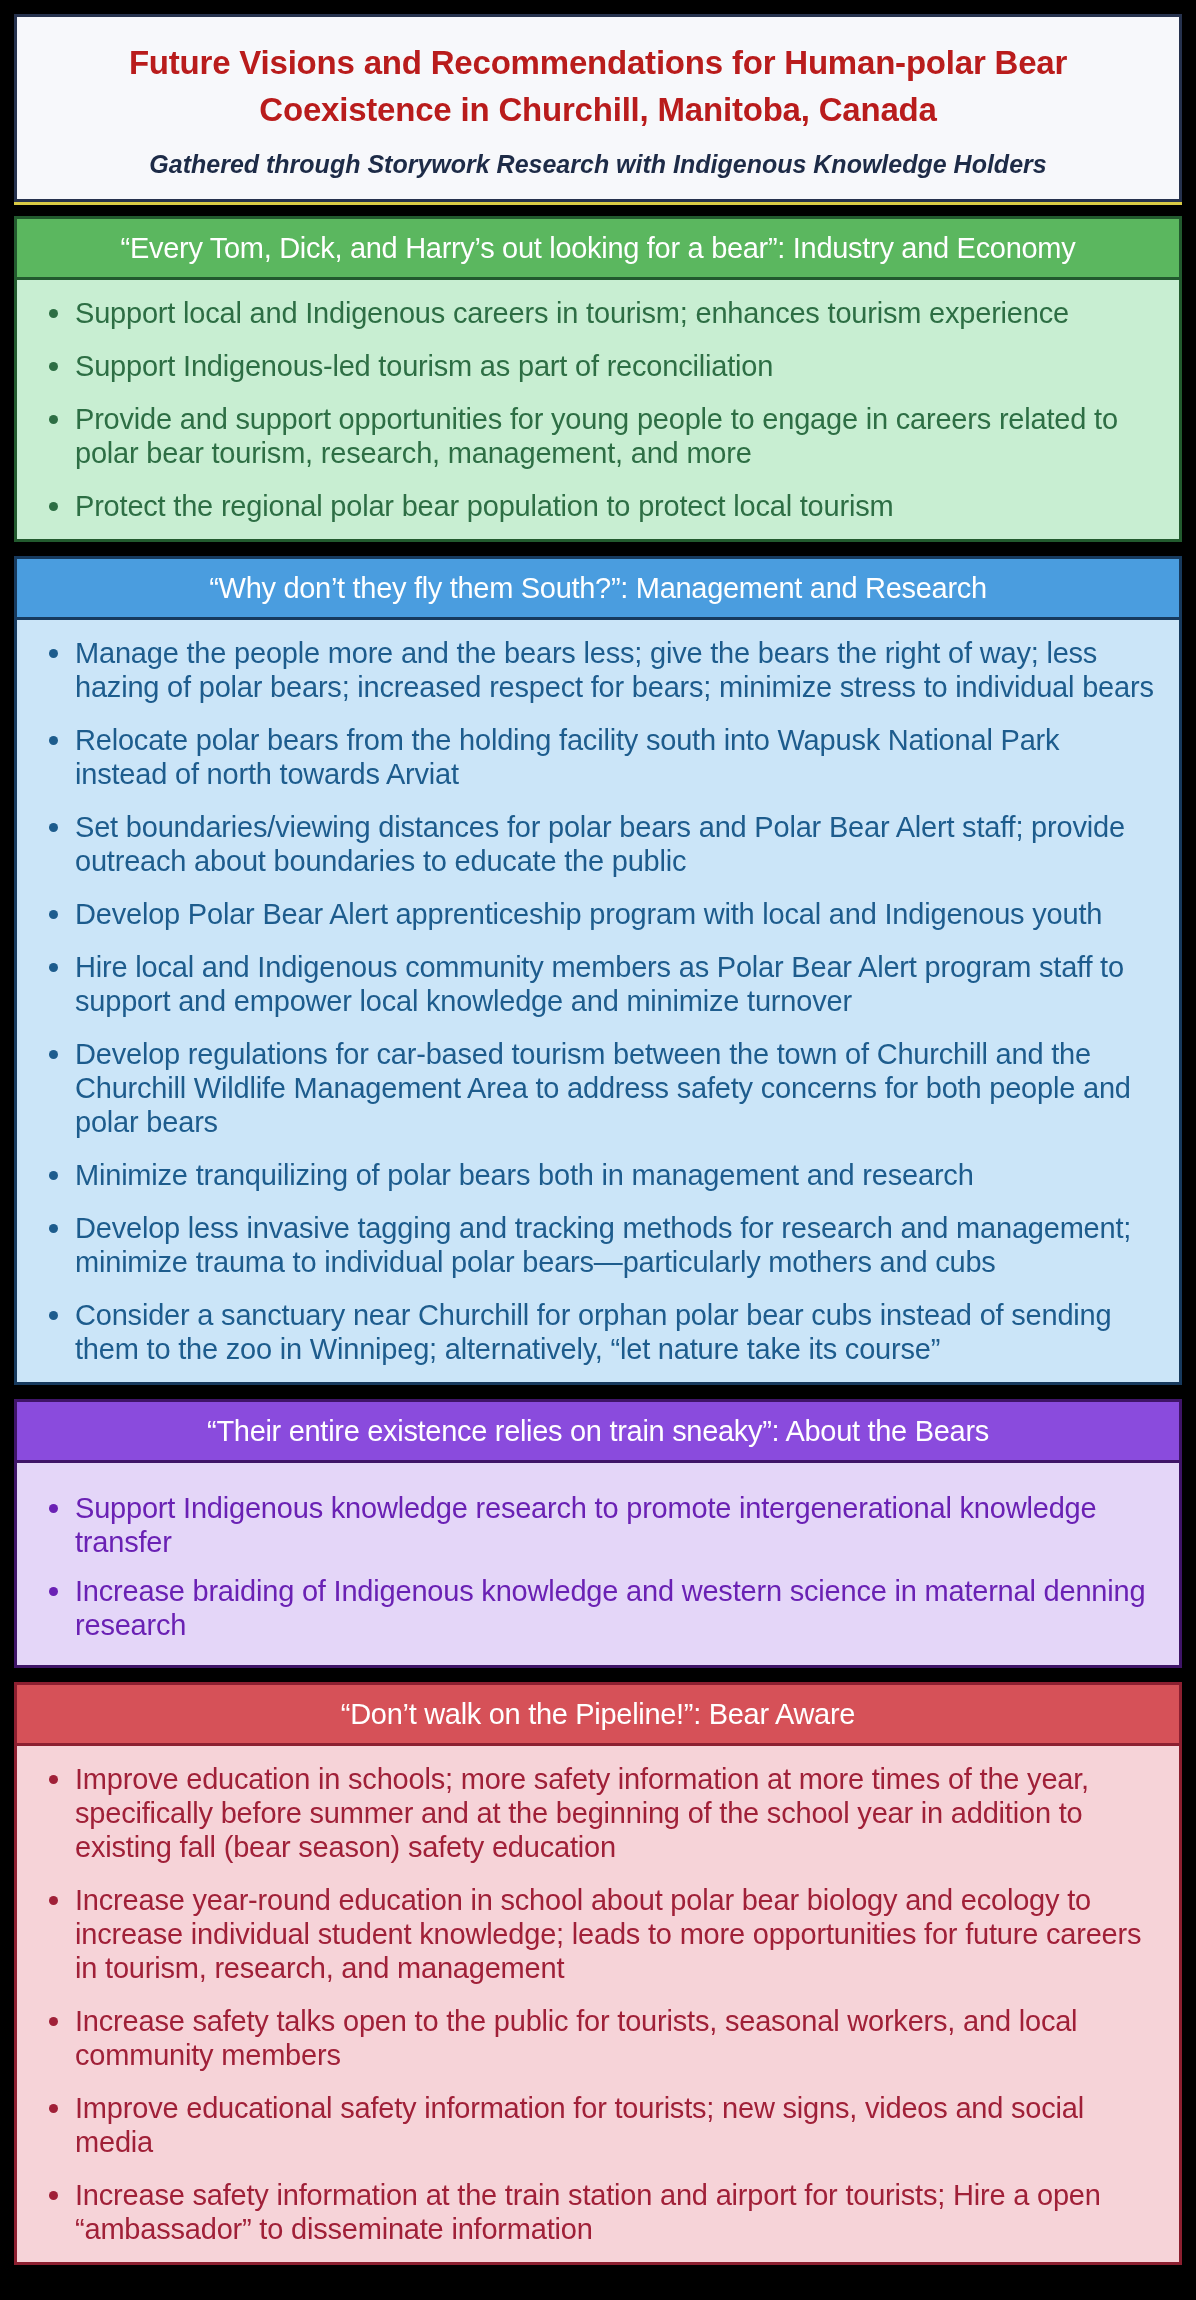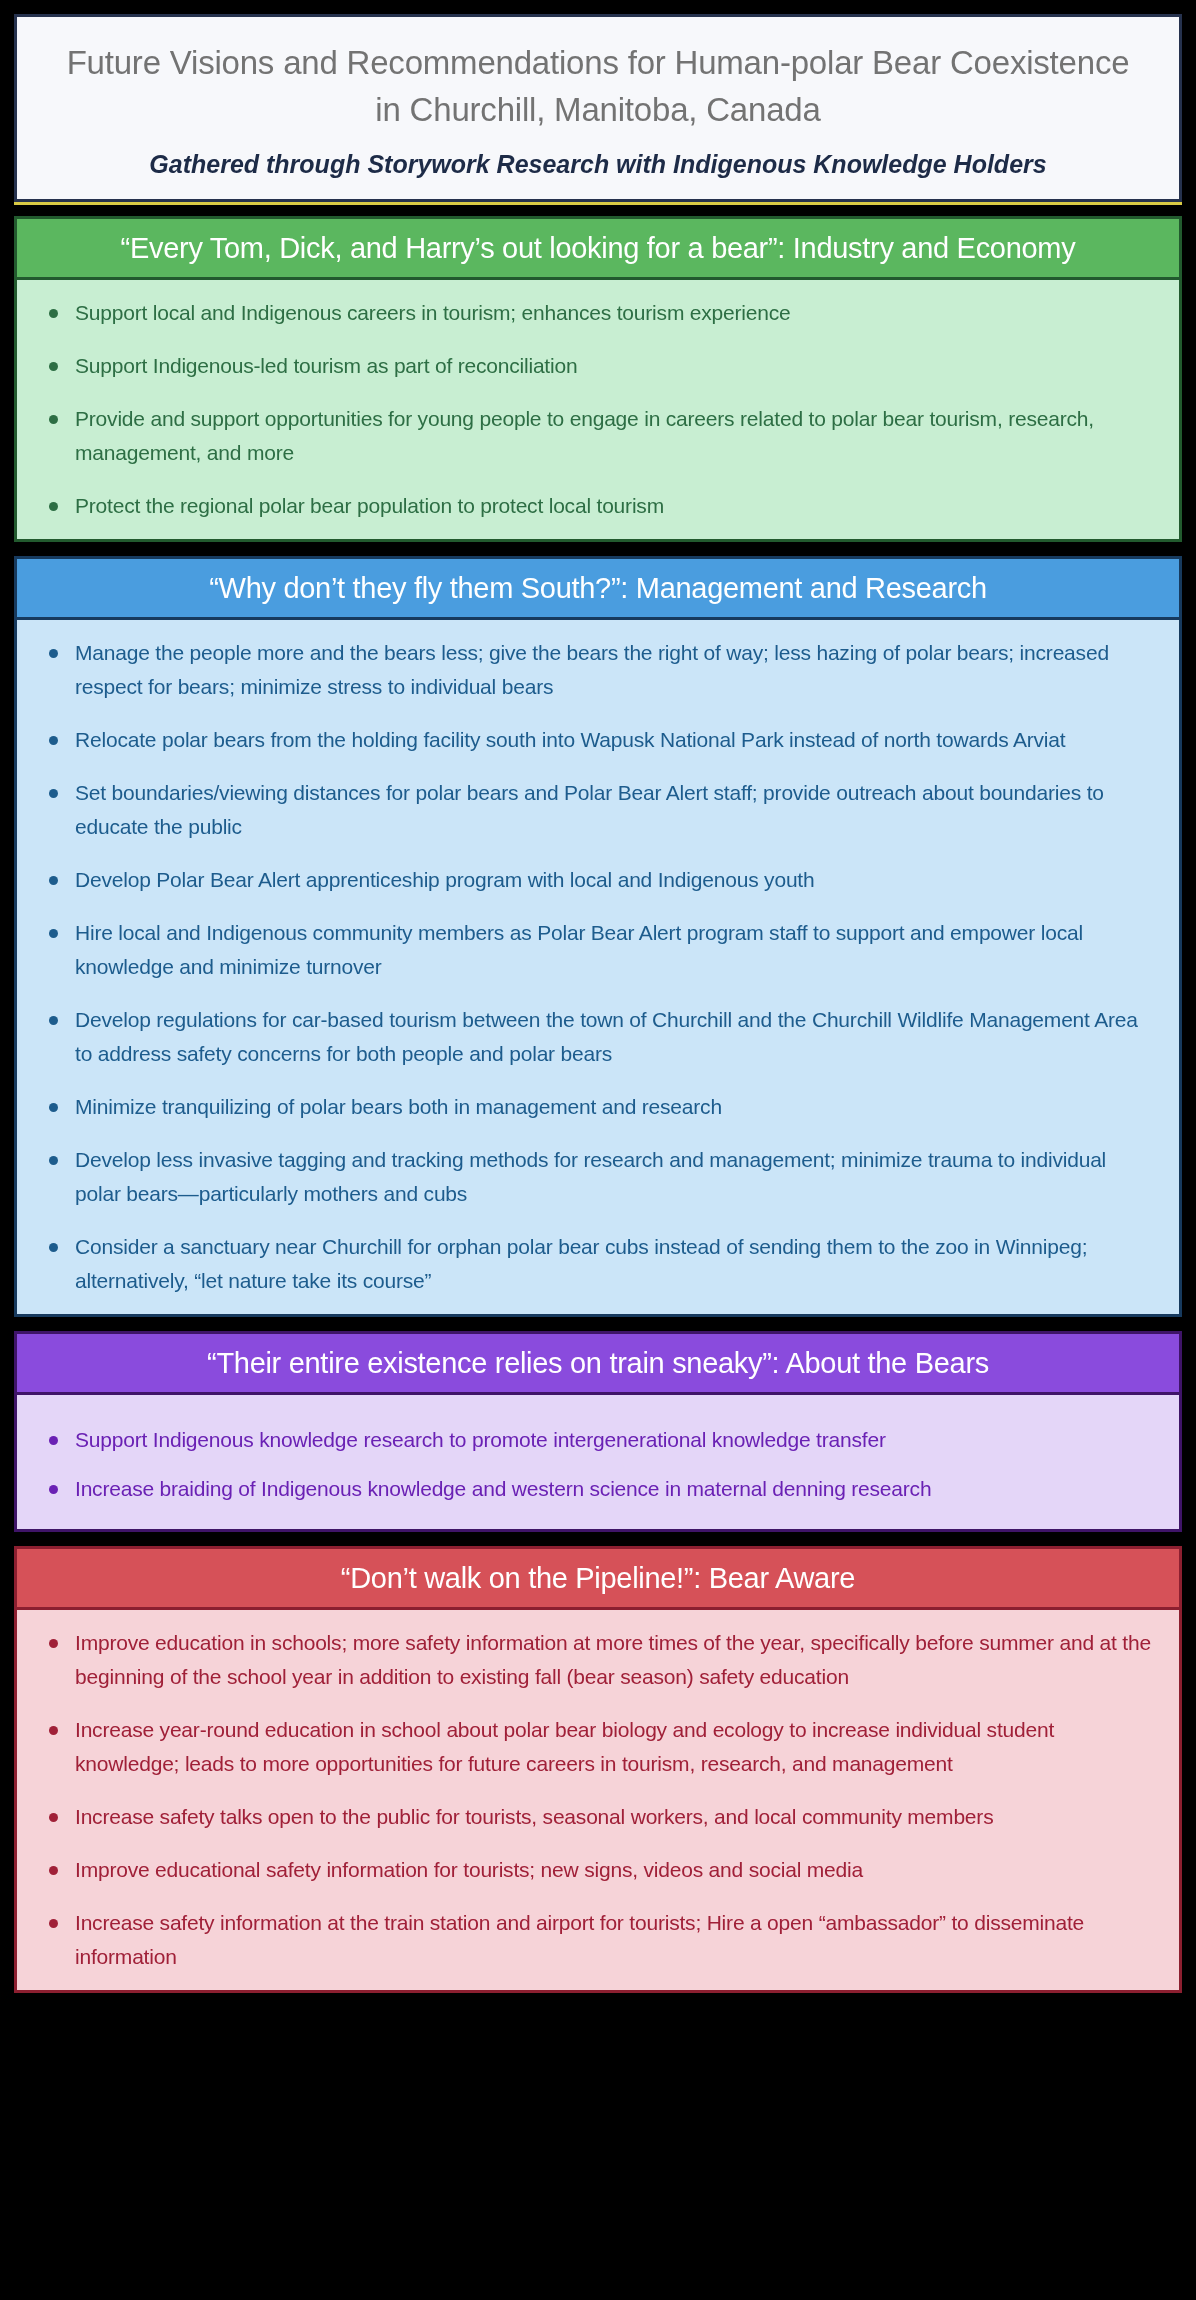--- a/index.html
+++ b/index.html
@@ -21,23 +21,23 @@
 
   
   .title-card {
     background: #f7f8fb;
     border: 3px solid #26324e;
     box-shadow: 0 3px 0 #d9ca45;
     text-align: center;
     padding: 22px 48px 20px 48px;
   }
   .title-card h1 {
-    color: #737373;
+    color: #b91c1c;
     font-size: 33px;
-    font-weight: 400;
+    font-weight: 700;
     line-height: 47px;
     letter-spacing: -0.2px;
   }
   .title-card .subtitle {
     margin-top: 16px;
     color: #1d2b47;
     font-size: 25px;
     font-style: italic;
     font-weight: 700;
     line-height: 30px;
@@ -69,21 +69,21 @@
   }
   .card-body {
     background: var(--bbg);
     color: var(--txt);
     list-style: none;
     padding: 16px 22px 14px 58px;
     flex: 1;
   }
   .card-body .bullet {
     position: relative;
-    font-size: 21px;
+    font-size: 29px;
     line-height: 34px;
     letter-spacing: -0.2px;
     margin-bottom: 19px;
   }
   .card-body .bullet:last-child { margin-bottom: 2px; }
   .card-body .bullet::before {
     content: "";
     position: absolute;
     left: -26px;
     top: 13px;

